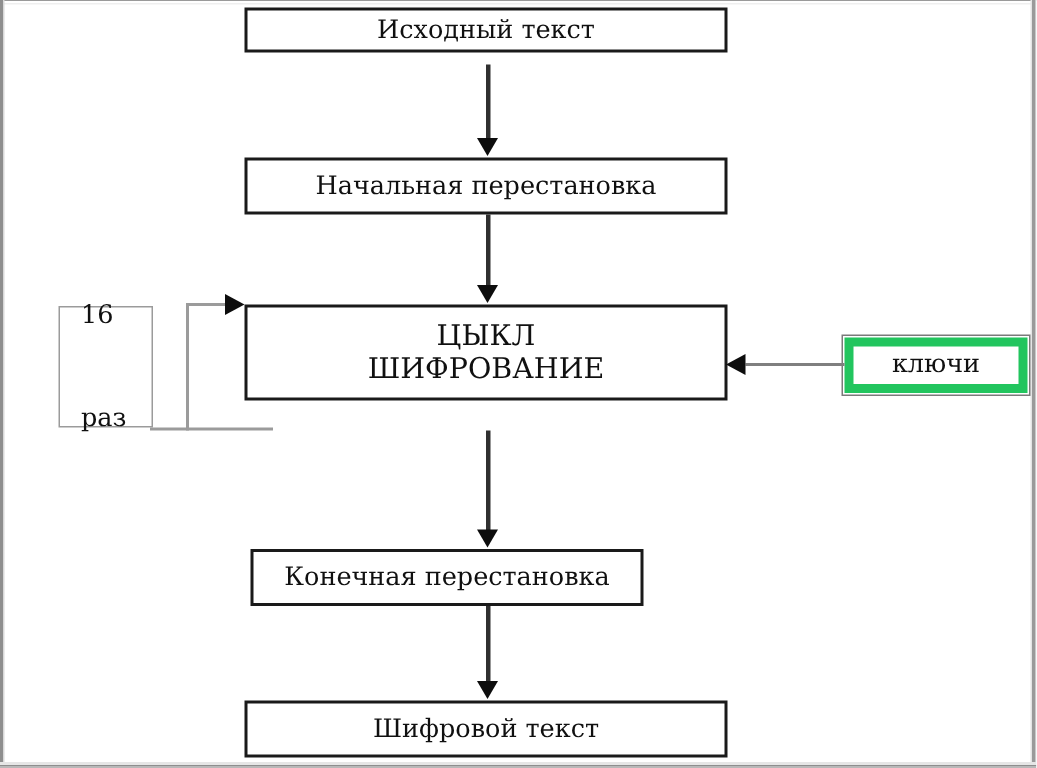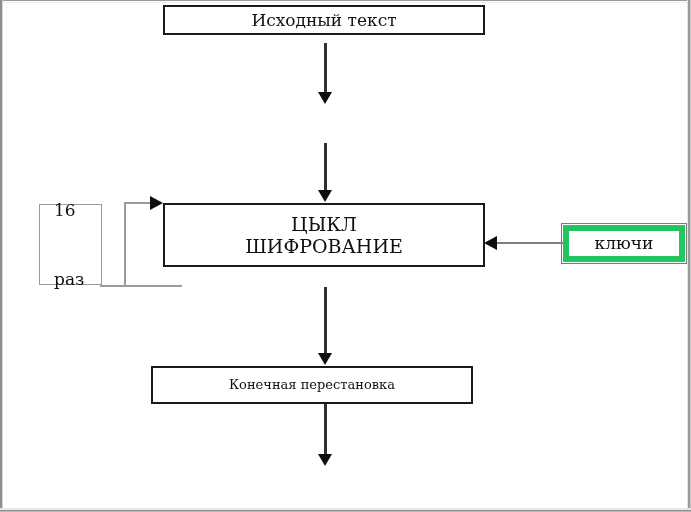--- a/index.html
+++ b/index.html
@@ -64,21 +64,21 @@
   }
   .box-gray {
     border: 1px solid #9b9b9b;
     gap: 40px;
   }
 
   
   #box-plaintext   { left:163px; top:5px;   width:322px; height:30px; font-size:17px; }
   #box-initperm    { left:163px; top:105px; width:322px; height:38px; font-size:17px; }
   #box-cycle       { left:163px; top:203px; width:322px; height:64px; font-size:19px; }
-  #box-finalperm   { left:151px; top:366px; width:322px; height:38px; font-size:13px; }
+  #box-finalperm   { left:167px; top:366px; width:262px; height:38px; font-size:17px; }
   #box-ciphertext  { left:163px; top:467px; width:322px; height:38px; font-size:17px; }
 
   
   #box-rounds {
     left:39px; top:204px; width:63px; height:81px;
     font-size:17px;
     flex-direction: column;
     align-items: flex-start;
     justify-content: center;
     padding-left: 14px;
@@ -150,20 +150,21 @@
 
   <div id="frame-top"></div>
   <div id="frame-left"></div>
   <div id="frame-right"></div>
   <div id="frame-bottom"></div>
 
   <div class="box box-main" id="box-plaintext">Исходный текст</div>
 
   <div class="v-arrow" id="arrow-1"></div>
 
+  <div class="box box-main" id="box-initperm">Начальная перестановка</div>
 
   <div class="v-arrow" id="arrow-2"></div>
 
   <div class="box box-main" id="box-cycle">ЦЫКЛ
 ШИФРОВАНИЕ</div>
 
   <div class="box box-gray" id="box-rounds">
     <span class="line line-1">16</span>
     <span class="line line-2">раз</span>
   </div>
@@ -176,14 +177,15 @@
   <div class="box box-thin" id="box-keys">ключи</div>
 
   <div id="arrow-keys"></div>
 
   <div class="v-arrow" id="arrow-3"></div>
 
   <div class="box box-main" id="box-finalperm">Конечная перестановка</div>
 
   <div class="v-arrow" id="arrow-4"></div>
 
+  <div class="box box-main" id="box-ciphertext">Шифровой текст</div>
 
 </div>
 
 </body></html>

